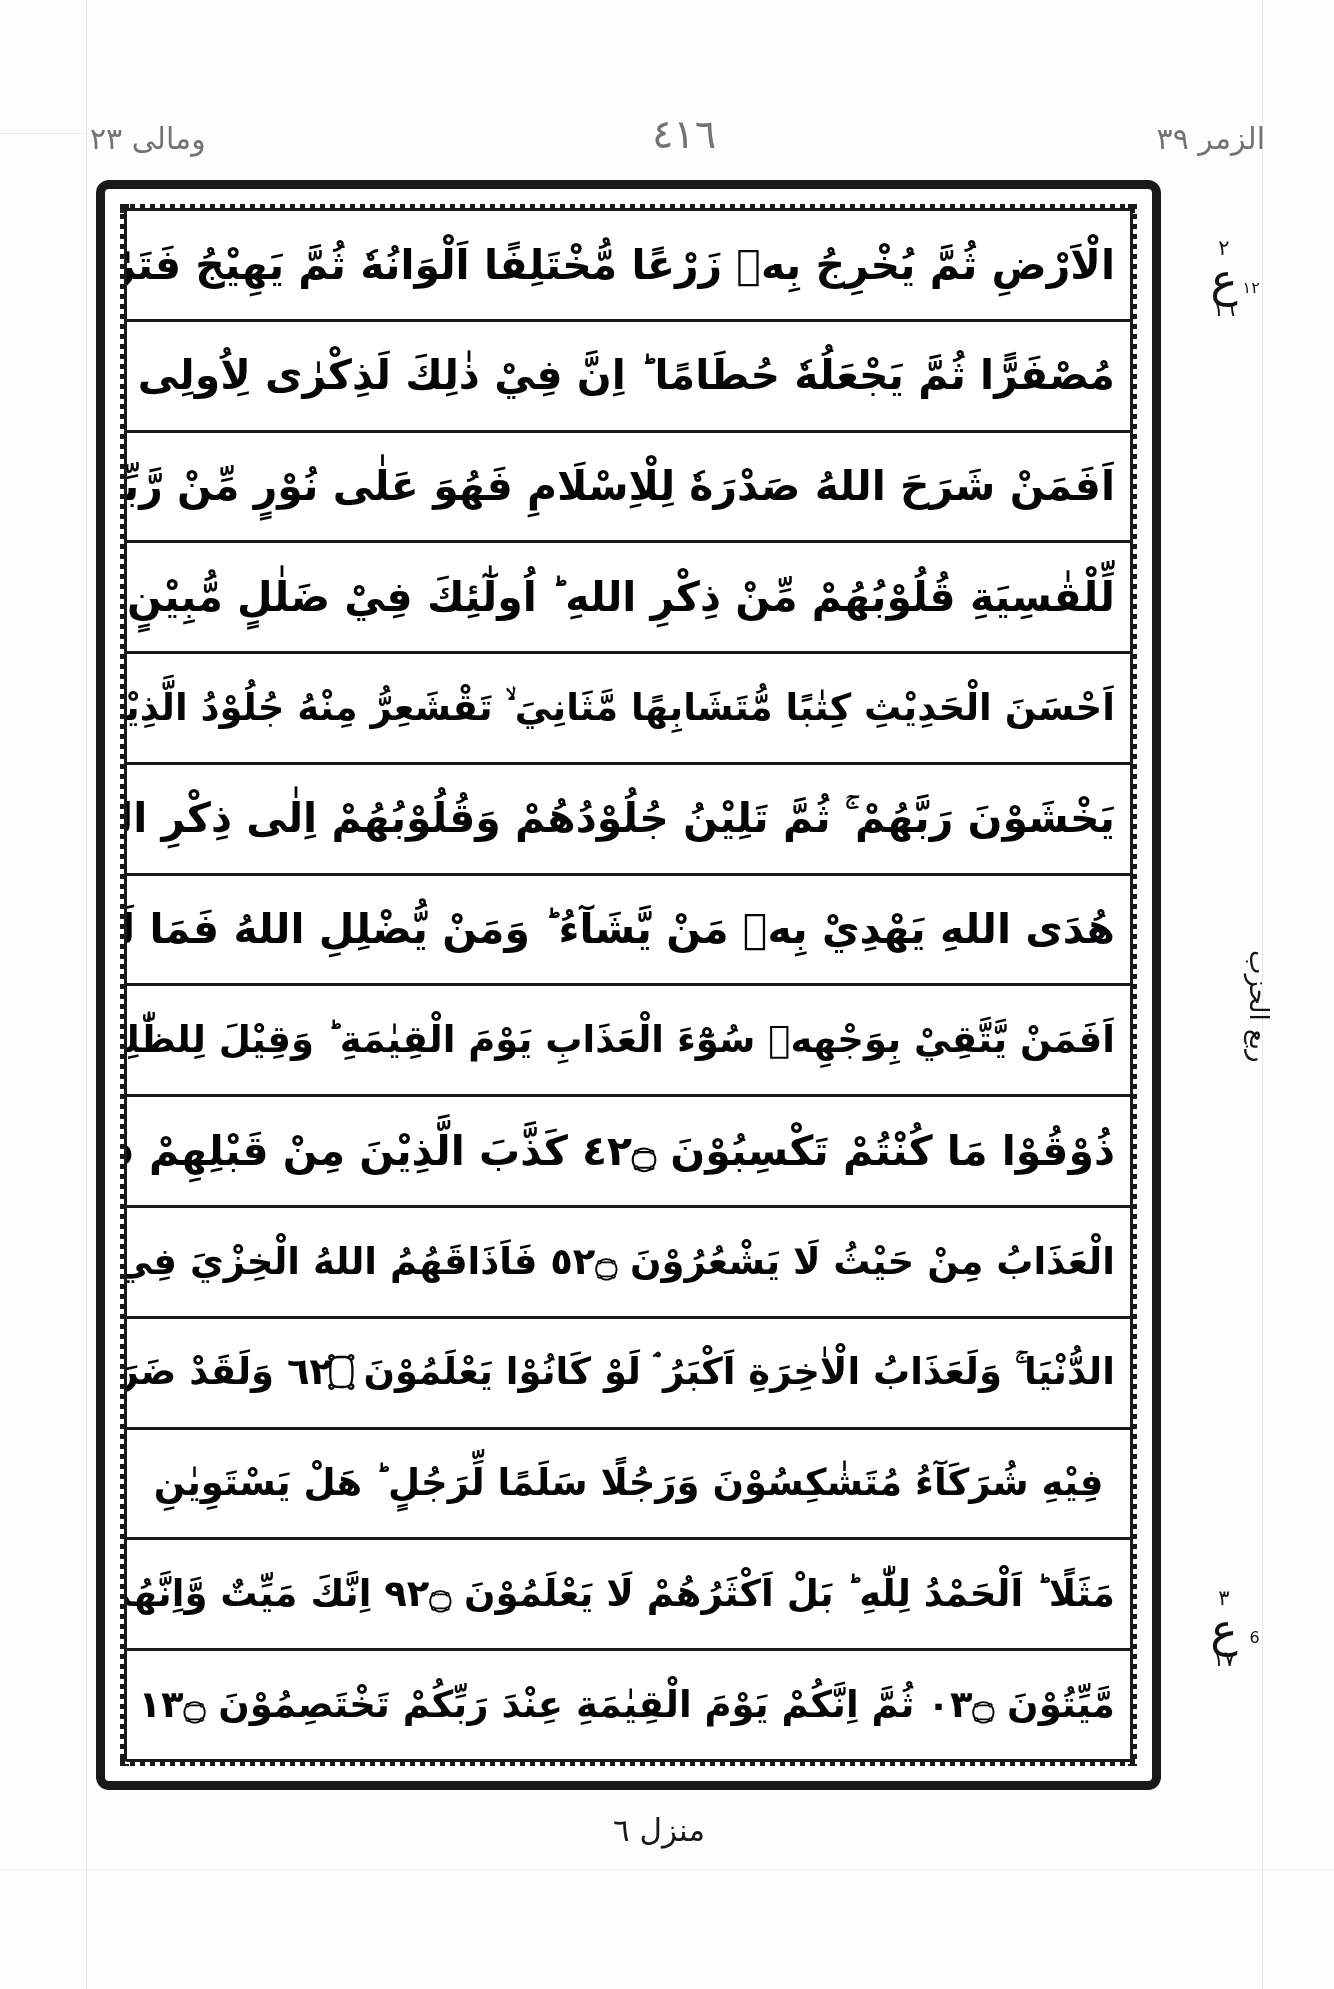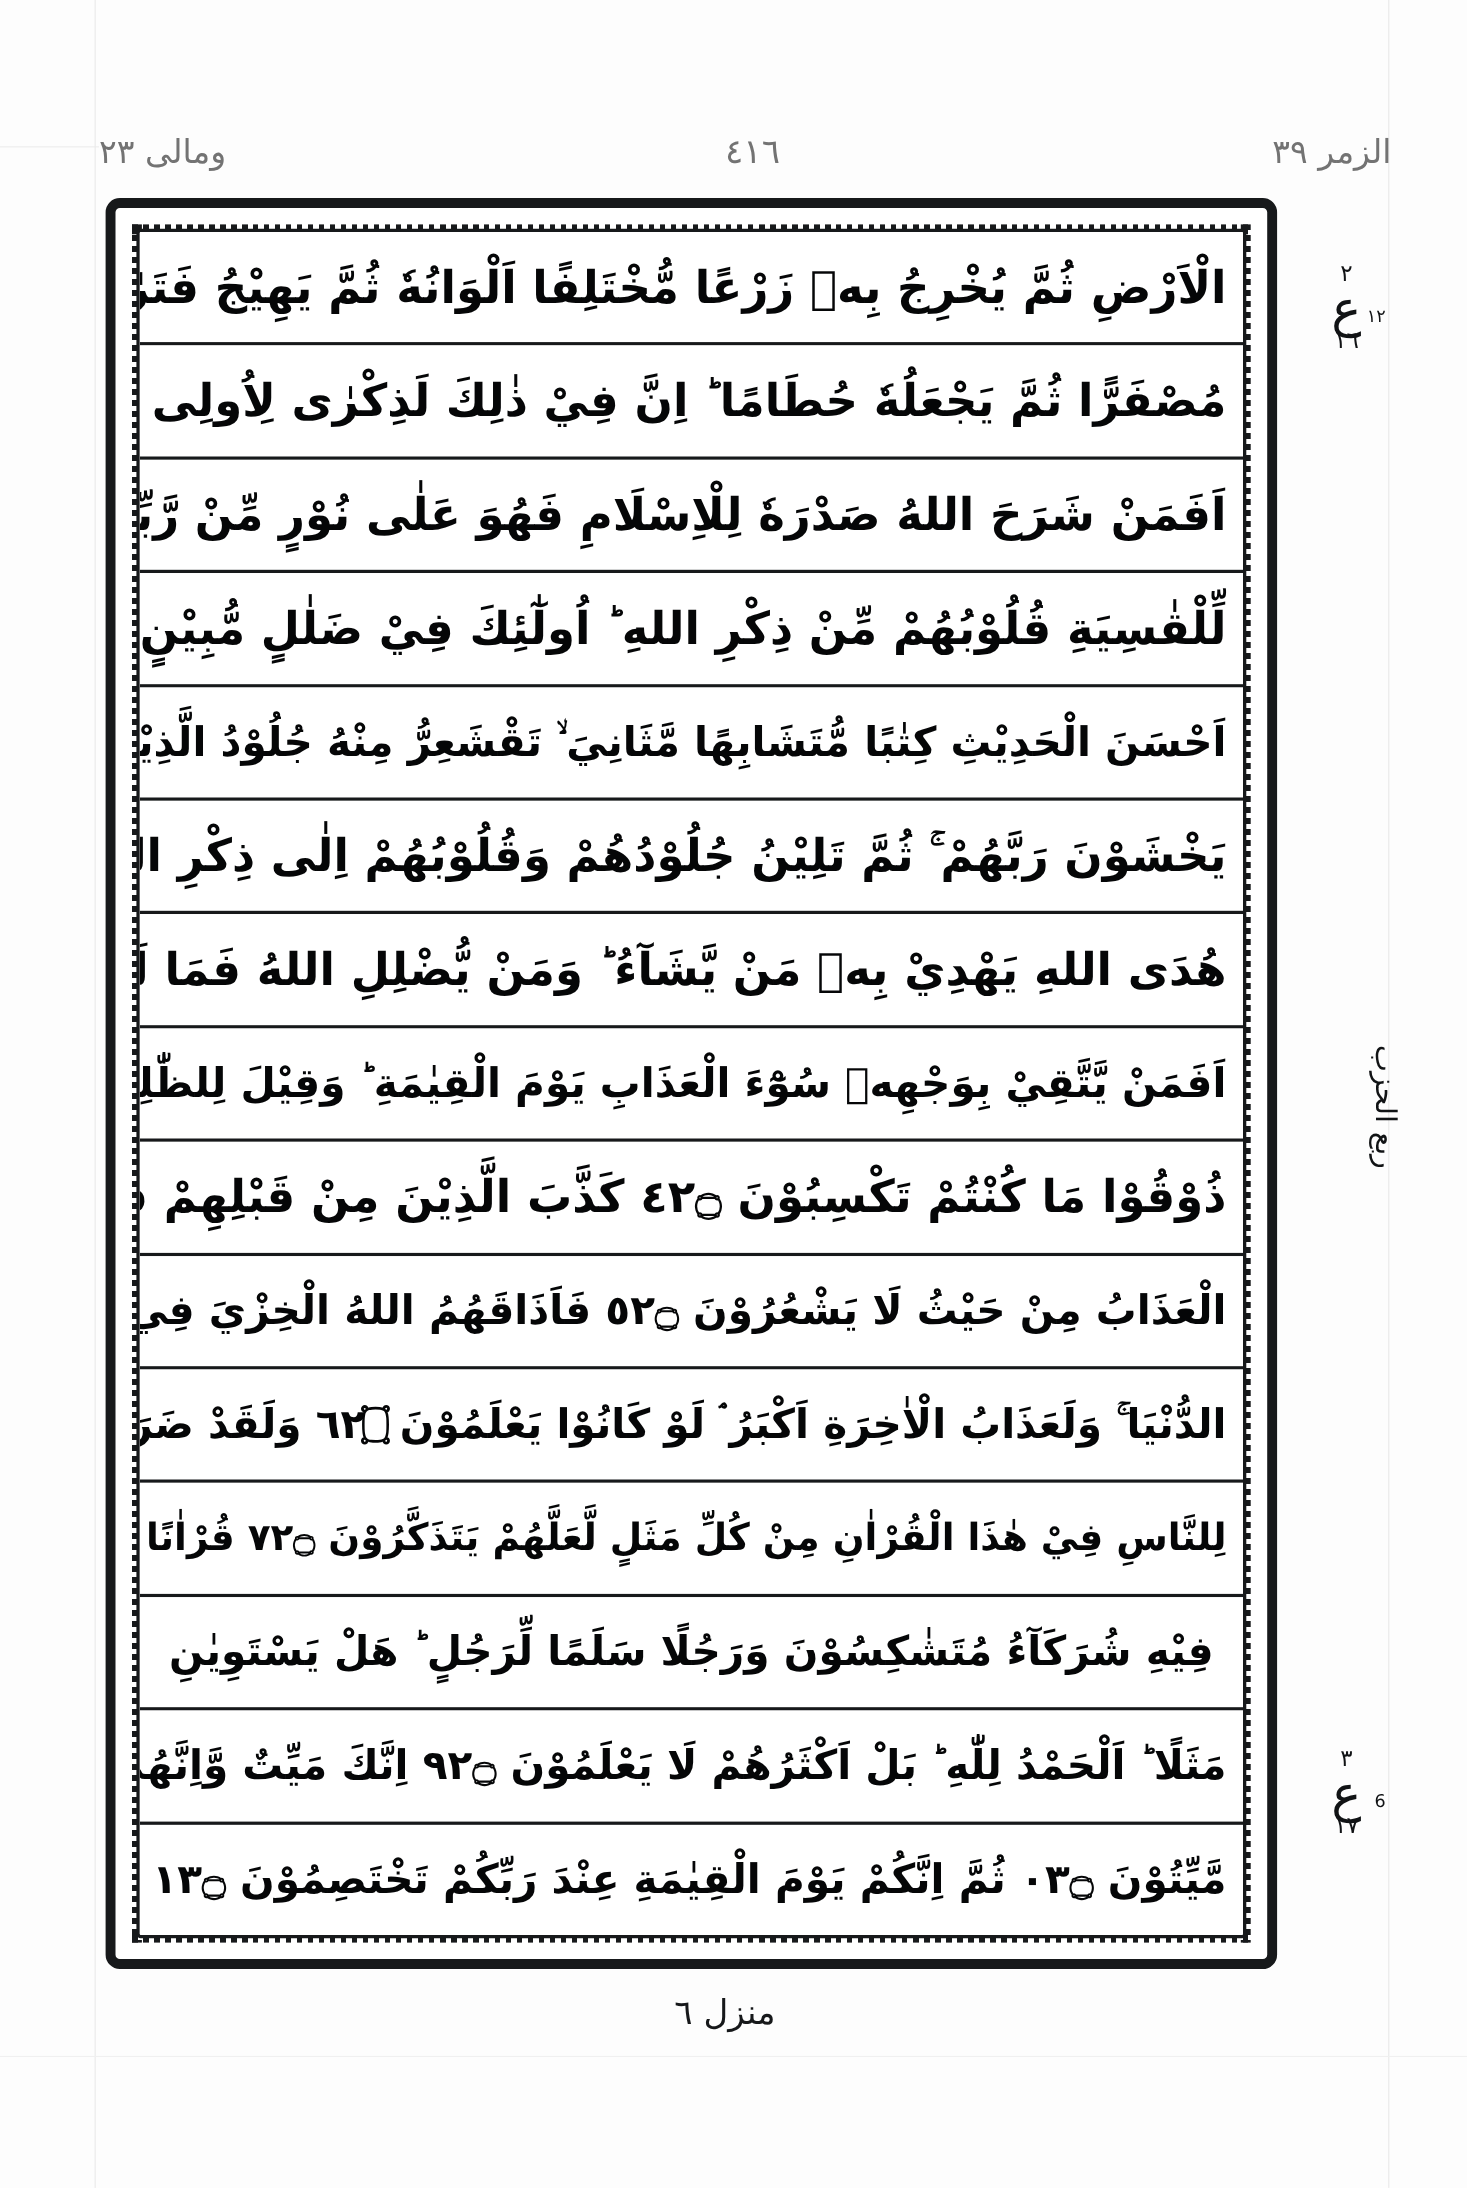--- a/index.html
+++ b/index.html
@@ -61,21 +61,21 @@
   .hdr-item {
     font-family: "DejaVu Sans", "Liberation Sans", sans-serif;
     font-size: 30px;
     line-height: 1;
     color: #737373;
     white-space: nowrap;
     letter-spacing: 0.5px;
   }
   .hdr-juz { padding-right: 22px; }
   .hdr-page {
-    font-size: 31px;
+    font-size: 40px;
     letter-spacing: 2px;
     transform: translateX(6px);
   }
   .hdr-surah { padding-left: 28px; }
 
   
   .text-frame {
     position: absolute;
     left: 96px;
     top: 180px;
@@ -267,23 +267,20 @@
           </div>
           <div class="ayah-line">
             <div class="ayah-text">ذُوْقُوْا مَا كُنْتُمْ تَكْسِبُوْنَ ۝٢٤ كَذَّبَ الَّذِيْنَ مِنْ قَبْلِهِمْ فَاَتٰىهُمُ</div>
           </div>
           <div class="ayah-line tight">
             <div class="ayah-text">الْعَذَابُ مِنْ حَيْثُ لَا يَشْعُرُوْنَ ۝٢٥ فَاَذَاقَهُمُ اللهُ الْخِزْيَ فِي الْحَيٰوةِ</div>
           </div>
           <div class="ayah-line tight">
             <div class="ayah-text">الدُّنْيَا ۚ وَلَعَذَابُ الْاٰخِرَةِ اَكْبَرُ ۘ لَوْ كَانُوْا يَعْلَمُوْنَ ۝٢٦ وَلَقَدْ ضَرَبْنَا</div>
           </div>
-          <div class="ayah-line tighter">
-            <div class="ayah-text">لِلنَّاسِ فِيْ هٰذَا الْقُرْاٰنِ مِنْ كُلِّ مَثَلٍ لَّعَلَّهُمْ يَتَذَكَّرُوْنَ ۝٢٧ قُرْاٰنًا</div>
-          </div>
           <div class="ayah-line tight">
             <div class="ayah-text">فِيْهِ شُرَكَآءُ مُتَشٰكِسُوْنَ وَرَجُلًا سَلَمًا لِّرَجُلٍ ؕ هَلْ يَسْتَوِيٰنِ</div>
           </div>
           <div class="ayah-line tight">
             <div class="ayah-text">مَثَلًا ؕ اَلْحَمْدُ لِلّٰهِ ؕ بَلْ اَكْثَرُهُمْ لَا يَعْلَمُوْنَ ۝٢٩ اِنَّكَ مَيِّتٌ وَّاِنَّهُمْ</div>
           </div>
           <div class="ayah-line tight">
             <div class="ayah-text">مَّيِّتُوْنَ ۝٣٠ ثُمَّ اِنَّكُمْ يَوْمَ الْقِيٰمَةِ عِنْدَ رَبِّكُمْ تَخْتَصِمُوْنَ ۝٣١</div>
           </div>
         </div>

